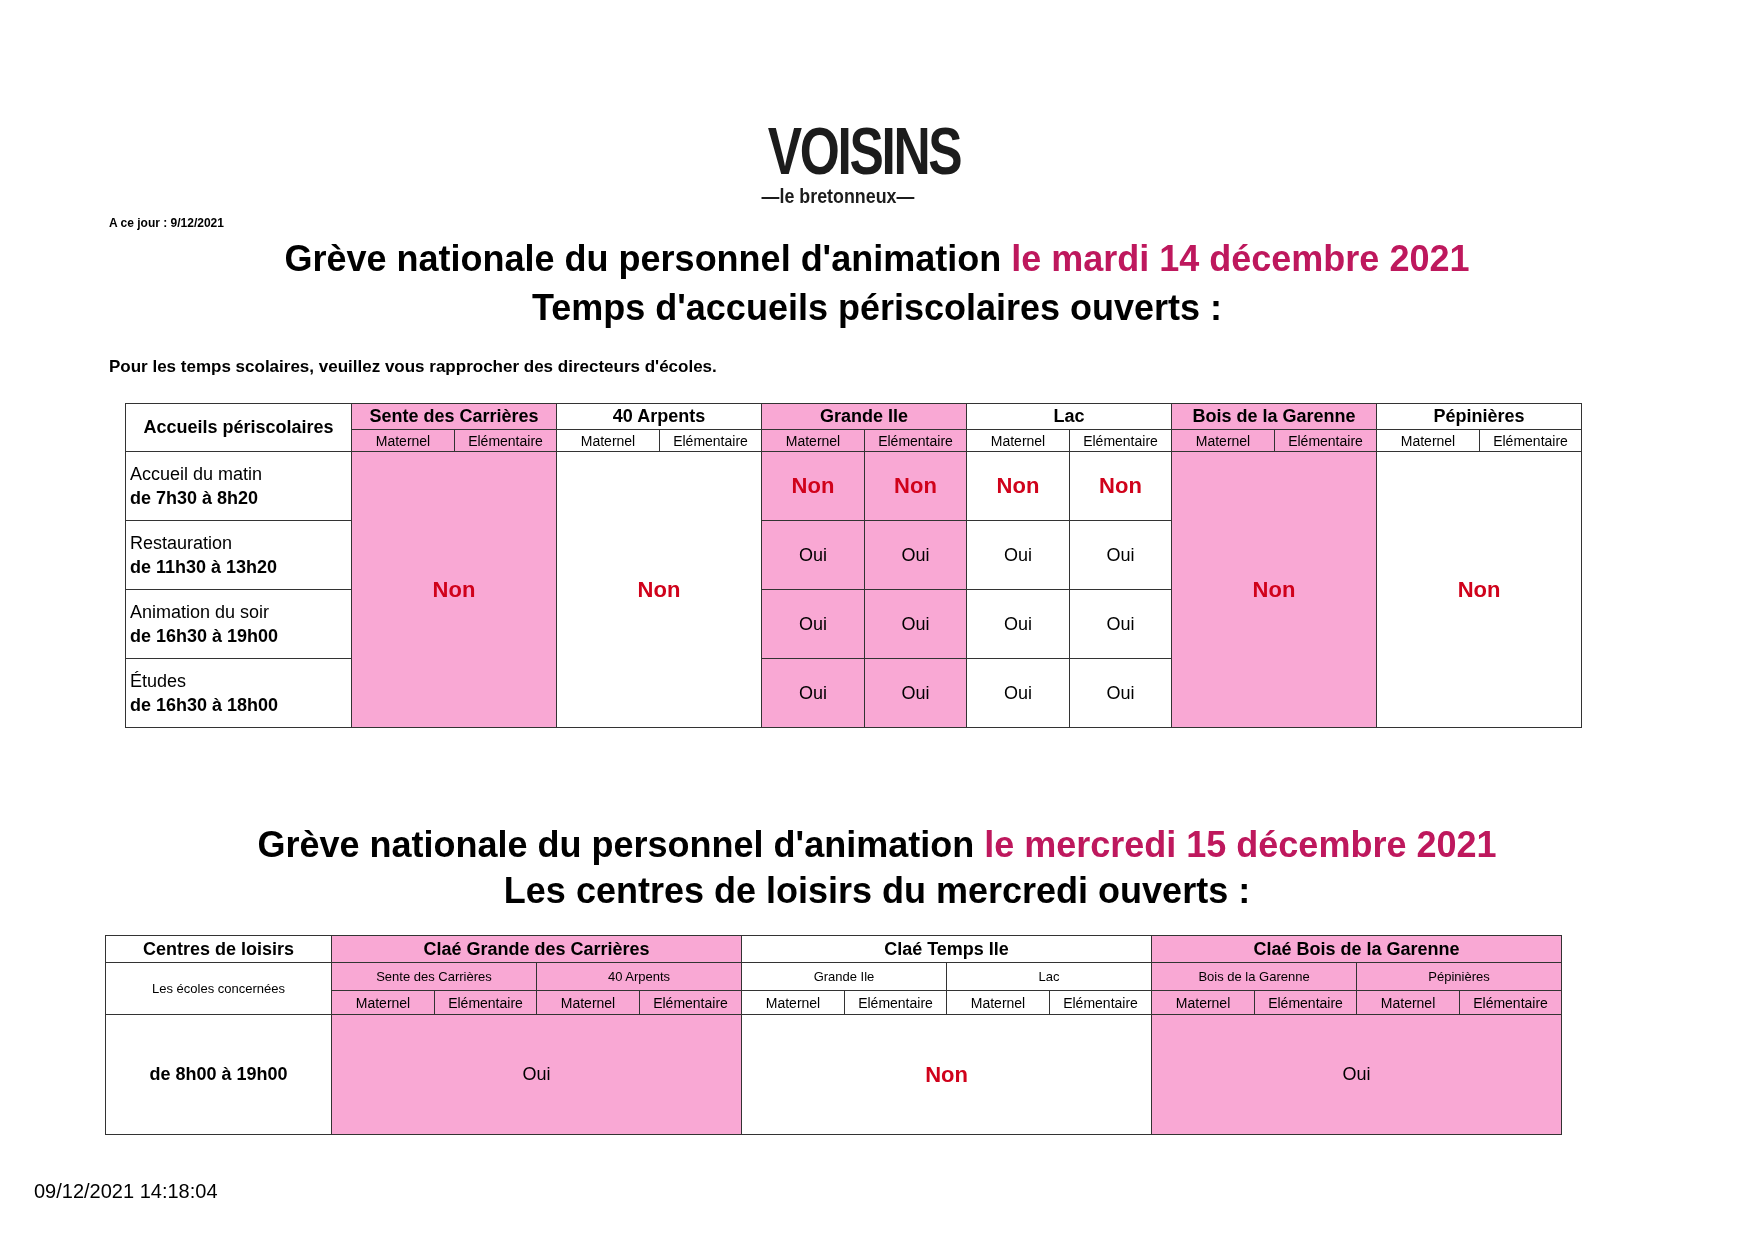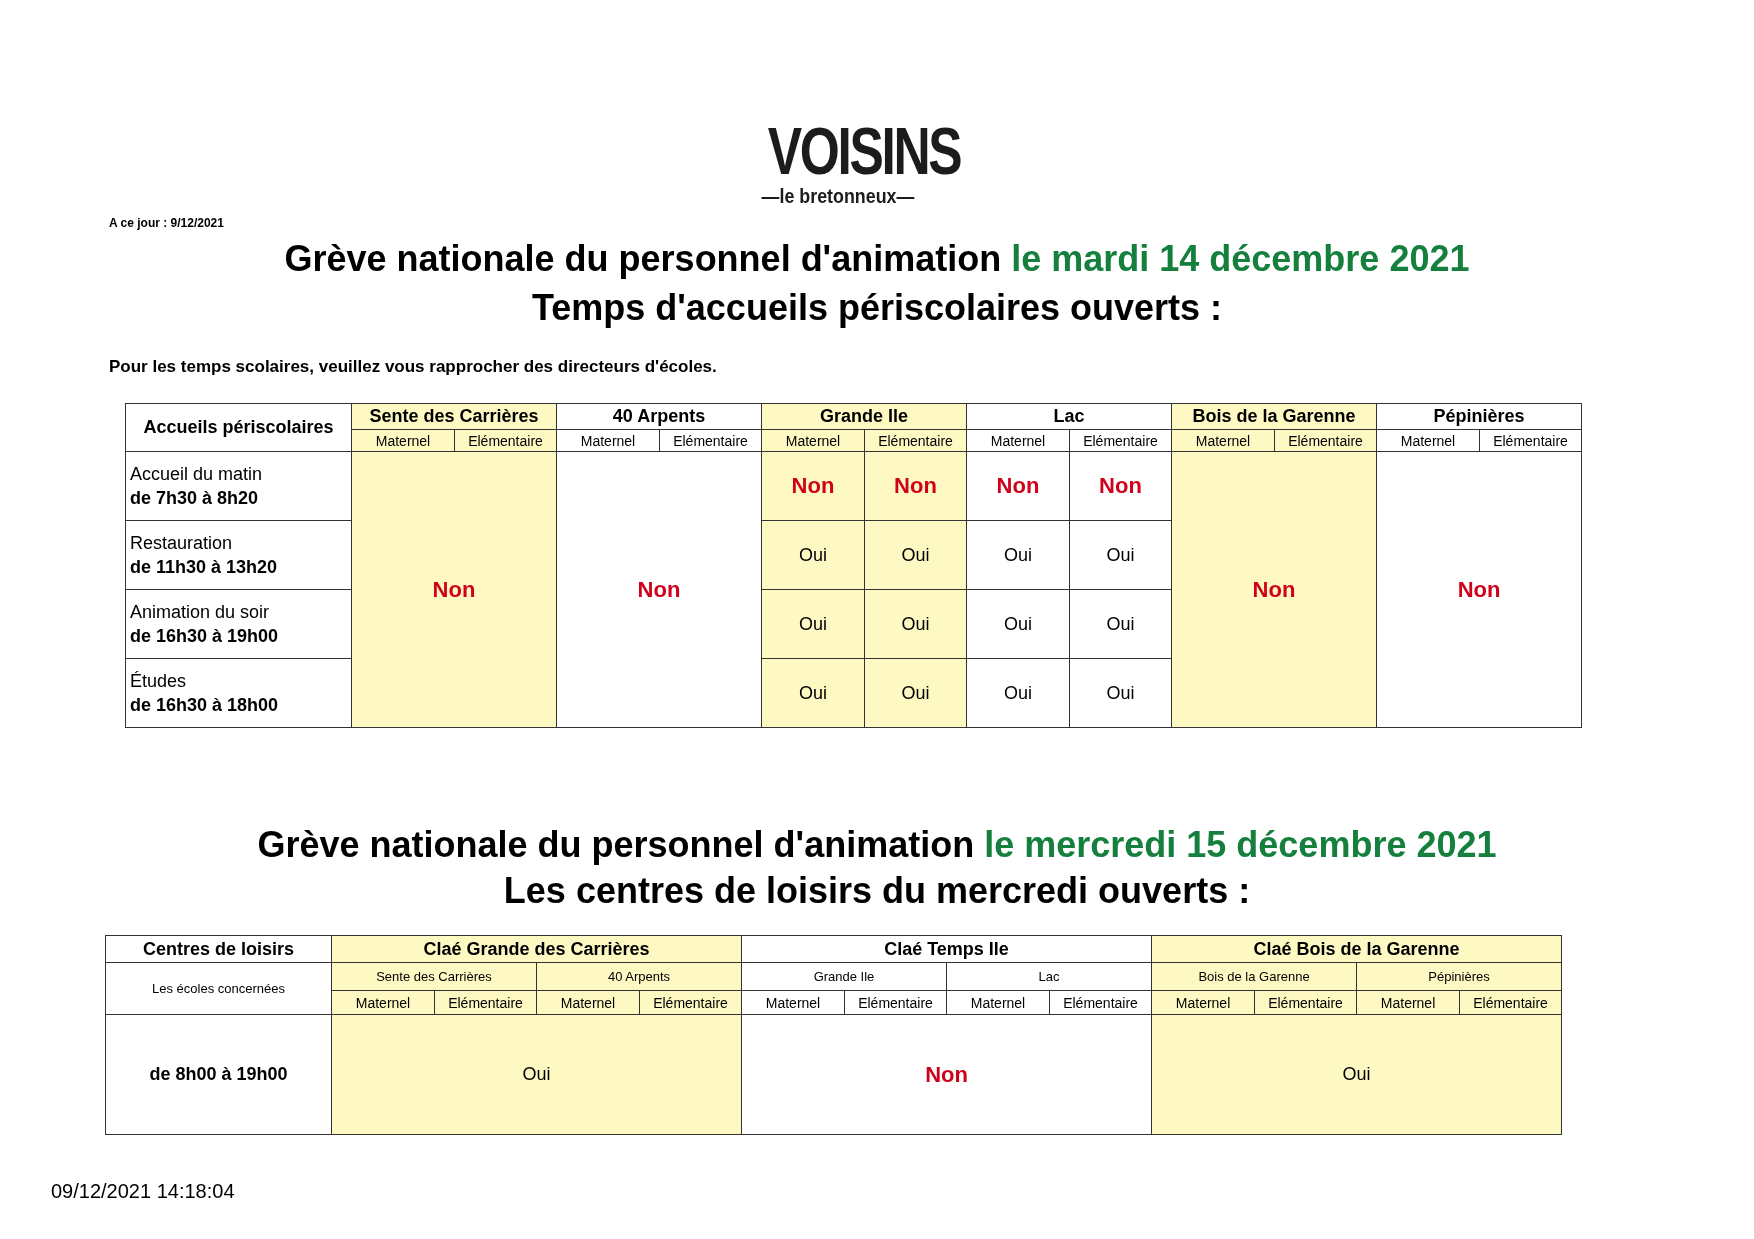--- a/index.html
+++ b/index.html
@@ -2,31 +2,31 @@
 <html><head>
 <meta charset="utf-8">
 <style>
   html, body { margin:0; padding:0; background:#fff; }
   body { width:1754px; height:1239px; position:relative; overflow:hidden; font-family:"Liberation Sans", sans-serif; color:#000; }
   .logo { position:absolute; left:748px; top:118px; width:180px; text-align:center; }
   .logo-main { font-family:"Liberation Sans Narrow","Liberation Sans", sans-serif; font-weight:bold; font-size:66px; line-height:66px; letter-spacing:-3px; color:#1c1c1c; transform:scaleX(0.78); transform-origin:center; display:block; }
   .logo-sub { font-weight:bold; font-size:21px; color:#1c1c1c; transform:scaleX(0.85); display:block; margin-top:0px; white-space:nowrap; }
   .asof { position:absolute; left:109px; top:216px; font-size:12px; font-weight:bold; }
   .title { position:absolute; left:0; width:1754px; text-align:center; font-weight:bold; font-size:36px; white-space:nowrap; }
-  .title .red { color:#15803d;margin-top:11px; }
+  .title .red { color:#be185d;margin-top:11px; }
   .note { position:absolute; left:109px; top:357px; font-size:17px; font-weight:bold; }
   table { position:absolute; border-collapse:collapse; table-layout:fixed; font-family:"Liberation Sans", sans-serif; }
   td, th { border:1.5px solid #333; padding:0; text-align:center; vertical-align:middle; }
-  .y { background:#fef9c3; }
+  .y { background:#f9a8d4; }
   .hdr { font-weight:bold; font-size:18px; }
   .sub { font-size:14px; }
   .non { color:#d0021b; font-weight:bold; font-size:22px; }
   .oui { font-size:18px; }
   .rowlbl { text-align:left; padding-left:4px; font-size:18px; line-height:24px; }
-  .stamp { position:absolute; left:51px; top:1180px; font-size:20px; }
+  .stamp { position:absolute; left:34px; top:1180px; font-size:20px; }
 </style>
 </head>
 <body>
 
 <div class="logo">
   <span class="logo-main">VOISINS</span>
   <span class="logo-sub">—le bretonneux—</span>
 </div>
 
 <div class="asof">A ce jour :  9/12/2021</div>

